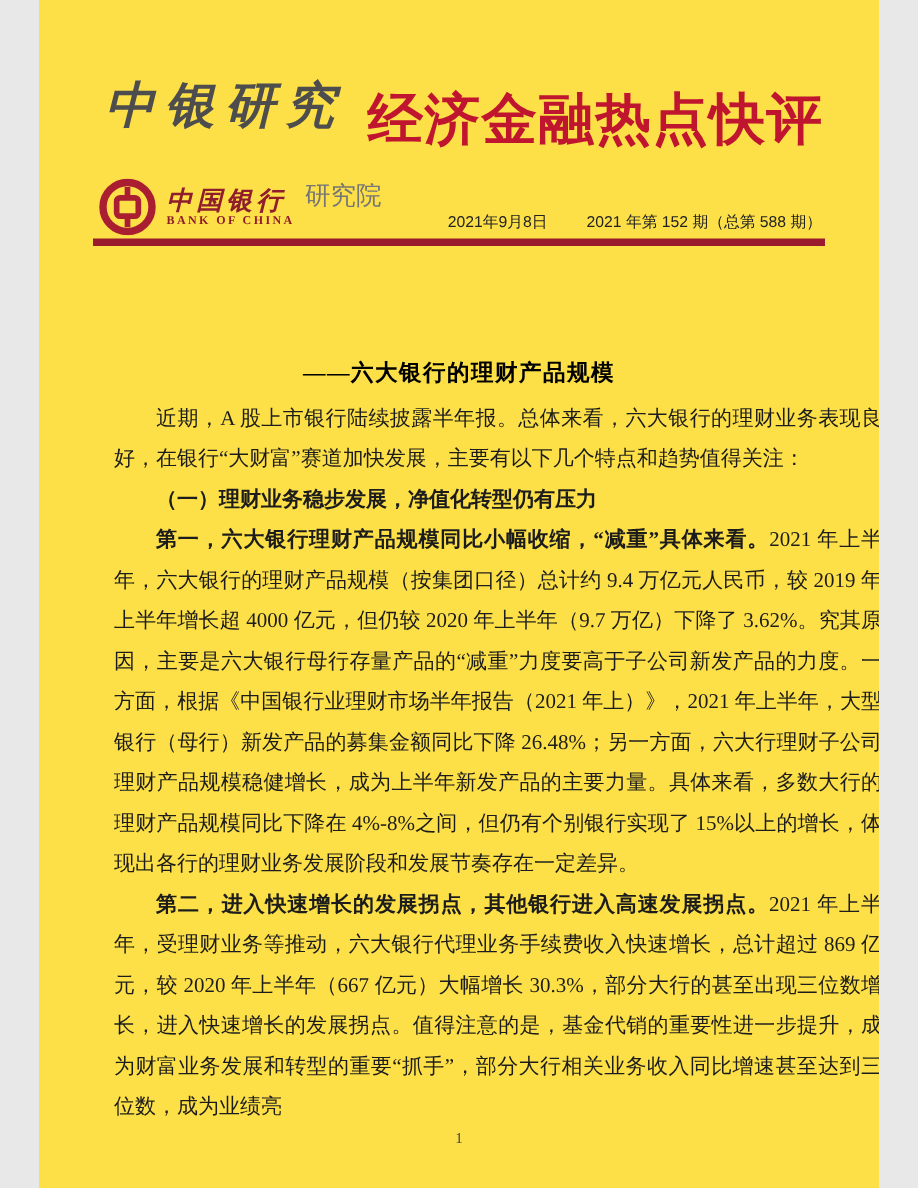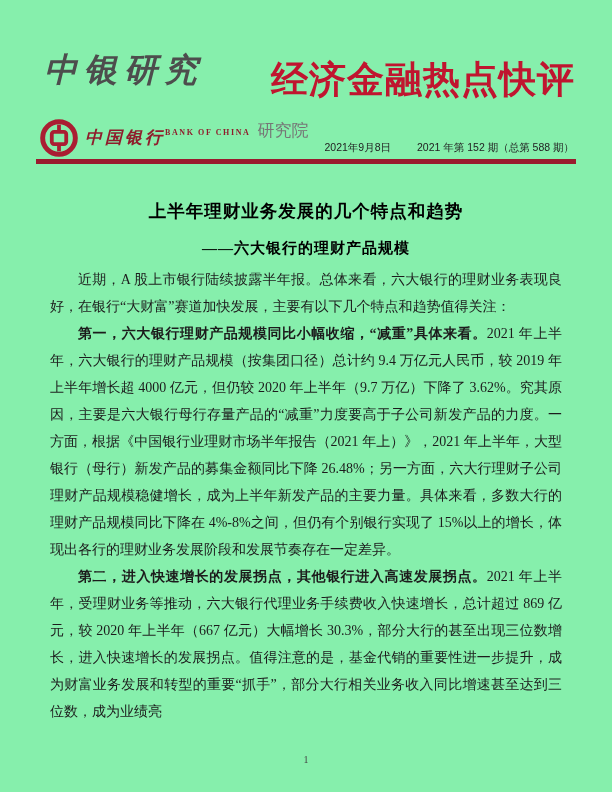--- a/index.html
+++ b/index.html
@@ -7,23 +7,23 @@
     --rule-red:#9A1B2E;
     --logo-red:#AA1E32;
     --bank-text-red:#8F1D2C;
     --body-text:#1C1C1C;
     --gray-text:#767676;
     --calligraphy-gray:#4D4D4D;
   }
   html,body{margin:0;padding:0;background:#e8e8e8;}
   .page{
     position:relative;
-    width:612px;height:792px;
+    width:560px;height:792px;
     margin:0 auto;
-    background:#86efac;
+    background:#fde047;
     font-family:"Liberation Serif","DejaVu Serif",serif;
     color:var(--body-text);
     overflow:hidden;
   }
   
   .calligraphy{
     position:absolute;left:44px;top:48px;
     font-size:33px;font-weight:bold;font-style:italic;
     color:var(--calligraphy-gray);
     letter-spacing:7px;
@@ -35,21 +35,21 @@
     font-size:37px;font-weight:900;
     color:var(--masthead-red);
     font-family:Liberation Sans, sans-serif;
     letter-spacing:1px;white-space:nowrap;
   }
   .bank-row{
     position:absolute;left:40px;top:119px;
     display:flex;align-items:center;gap:7px;
   }
   .boc-logo{width:38px;height:38px;display:block;}
-  .bank-names{display:flex;flex-direction:row;line-height:1.05;}
+  .bank-names{display:flex;flex-direction:column;line-height:1.05;}
   .bank-cn{
     font-size:17px;font-weight:bold;color:var(--bank-text-red);
     letter-spacing:3px;font-style:italic;white-space:nowrap;
   }
   .bank-en{
     font-size:8px;font-weight:bold;color:var(--bank-text-red);
     letter-spacing:1.6px;white-space:nowrap;
     font-family:"Liberation Serif","DejaVu Serif",serif;
   }
   .bank-dept{
@@ -114,25 +114,25 @@
     </div>
     <span class="bank-dept">研究院</span>
   </div>
 
   <div class="issue-line">
     <span class="date">2021年9月8日</span><span>2021 年第 152 期（总第 588 期）</span>
   </div>
 
   <div class="rule"></div>
 
-  <div class="article-title">上半年理财业务发展的几个特点和趋势</div>
 
   <div class="article-subtitle">——六大银行的理财产品规模</div>
 
   <div class="article-body">
       <p class="para body">近期，A 股上市银行陆续披露半年报。总体来看，六大银行的理财业务表现良好，在银行“大财富”赛道加快发展，主要有以下几个特点和趋势值得关注：</p>
+      <p class="para heading">（一）理财业务稳步发展，净值化转型仍有压力</p>
       <p class="para body"><b>第一，六大银行理财产品规模同比小幅收缩，“减重”具体来看。</b>2021 年上半年，六大银行的理财产品规模（按集团口径）总计约 9.4 万亿元人民币，较 2019 年上半年增长超 4000 亿元，但仍较 2020 年上半年（9.7 万亿）下降了 3.62%。究其原因，主要是六大银行母行存量产品的“减重”力度要高于子公司新发产品的力度。一方面，根据《中国银行业理财市场半年报告（2021 年上）》，2021 年上半年，大型银行（母行）新发产品的募集金额同比下降 26.48%；另一方面，六大行理财子公司理财产品规模稳健增长，成为上半年新发产品的主要力量。具体来看，多数大行的理财产品规模同比下降在 4%-8%之间，但仍有个别银行实现了 15%以上的增长，体现出各行的理财业务发展阶段和发展节奏存在一定差异。</p>
       <p class="para body"><b>第二，进入快速增长的发展拐点，其他银行进入高速发展拐点。</b>2021 年上半年，受理财业务等推动，六大银行代理业务手续费收入快速增长，总计超过 869 亿元，较 2020 年上半年（667 亿元）大幅增长 30.3%，部分大行的甚至出现三位数增长，进入快速增长的发展拐点。值得注意的是，基金代销的重要性进一步提升，成为财富业务发展和转型的重要“抓手”，部分大行相关业务收入同比增速甚至达到三位数，成为业绩亮</p>
     </div>
 
   <div class="page-number">1</div>
 
 </div>
 
 </body></html>

